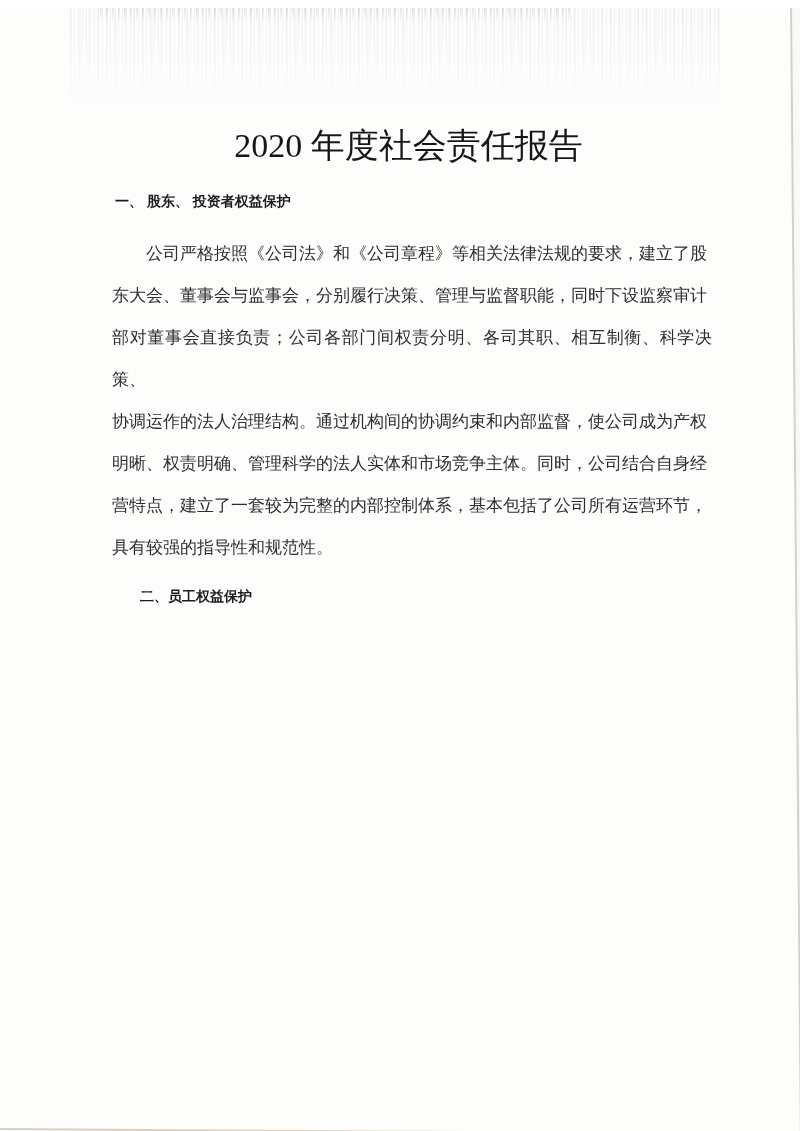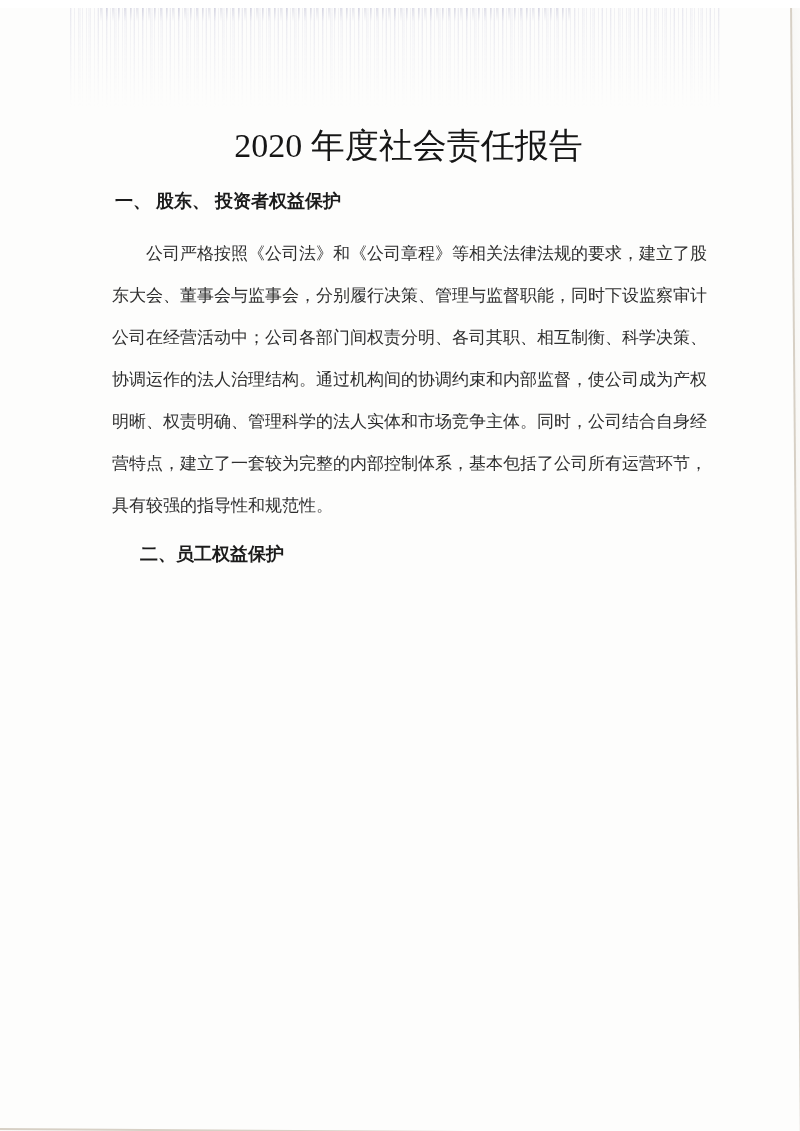--- a/index.html
+++ b/index.html
@@ -67,21 +67,21 @@
     white-space:pre-line;
     text-align:justify;
     color:var(--ink,#2e2e2e);
   }
   .para.p1{margin-top:2px;}
   .para.p2{margin-top:10px;}
   .para.p3{margin-top:11px;}
   .para.p4{margin-top:14px;}
   .sec-heading{
     margin:0;
-    font-size:18px;
+    font-size:14px;
     line-height:42px;
     font-weight:700;
     color:#1b1b1b;
     white-space:nowrap;
   }
   .sec-heading.h-sec1{margin-top:8px;padding-left:3px;}
   .sec-heading.h-sec2{margin-top:6px;padding-left:28px;}
 </style>
 </head>
 <body>
@@ -94,21 +94,21 @@
   <div class="doc">
 
     <h1 class="doc-title">2020 年度社会责任报告</h1>
 
 
 
     <h2 class="sec-heading h-sec1">一、 股东、 投资者权益保护</h2>
 
     <p class="para p3">公司严格按照《公司法》和《公司章程》等相关法律法规的要求，建立了股
 东大会、董事会与监事会，分别履行决策、管理与监督职能，同时下设监察审计
-公司在经营活动中；公司各部门间权责分明、各司其职、相互制衡、科学决策、
+部对董事会直接负责；公司各部门间权责分明、各司其职、相互制衡、科学决策、
 协调运作的法人治理结构。通过机构间的协调约束和内部监督，使公司成为产权
 明晰、权责明确、管理科学的法人实体和市场竞争主体。同时，公司结合自身经
 营特点，建立了一套较为完整的内部控制体系，基本包括了公司所有运营环节，
 具有较强的指导性和规范性。</p>
 
     <h2 class="sec-heading h-sec2">二、员工权益保护</h2>
 
 
   </div>
 

